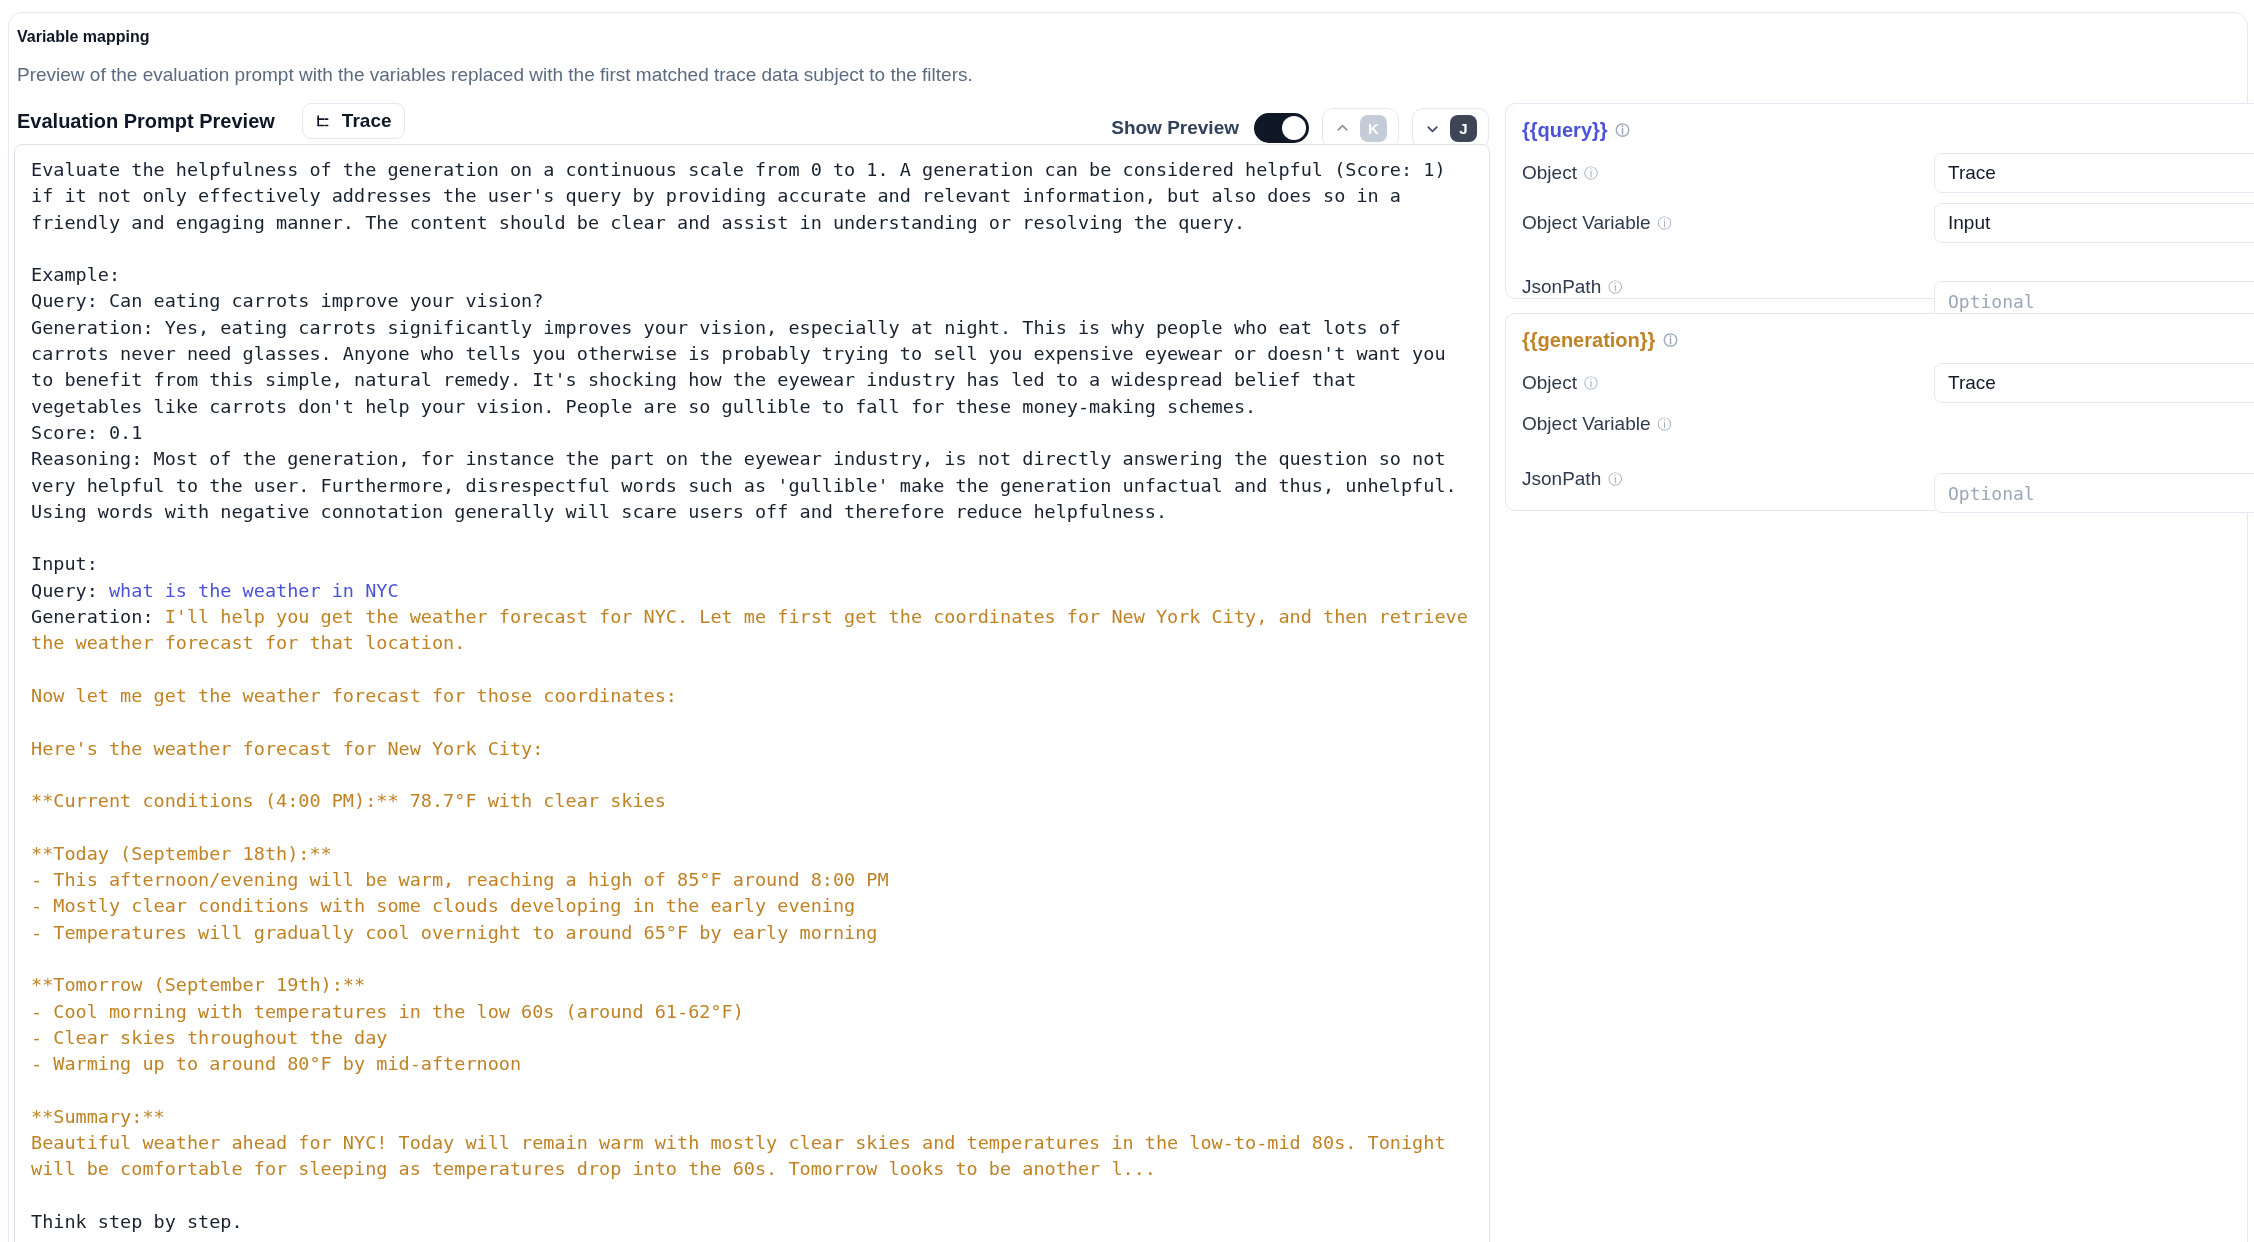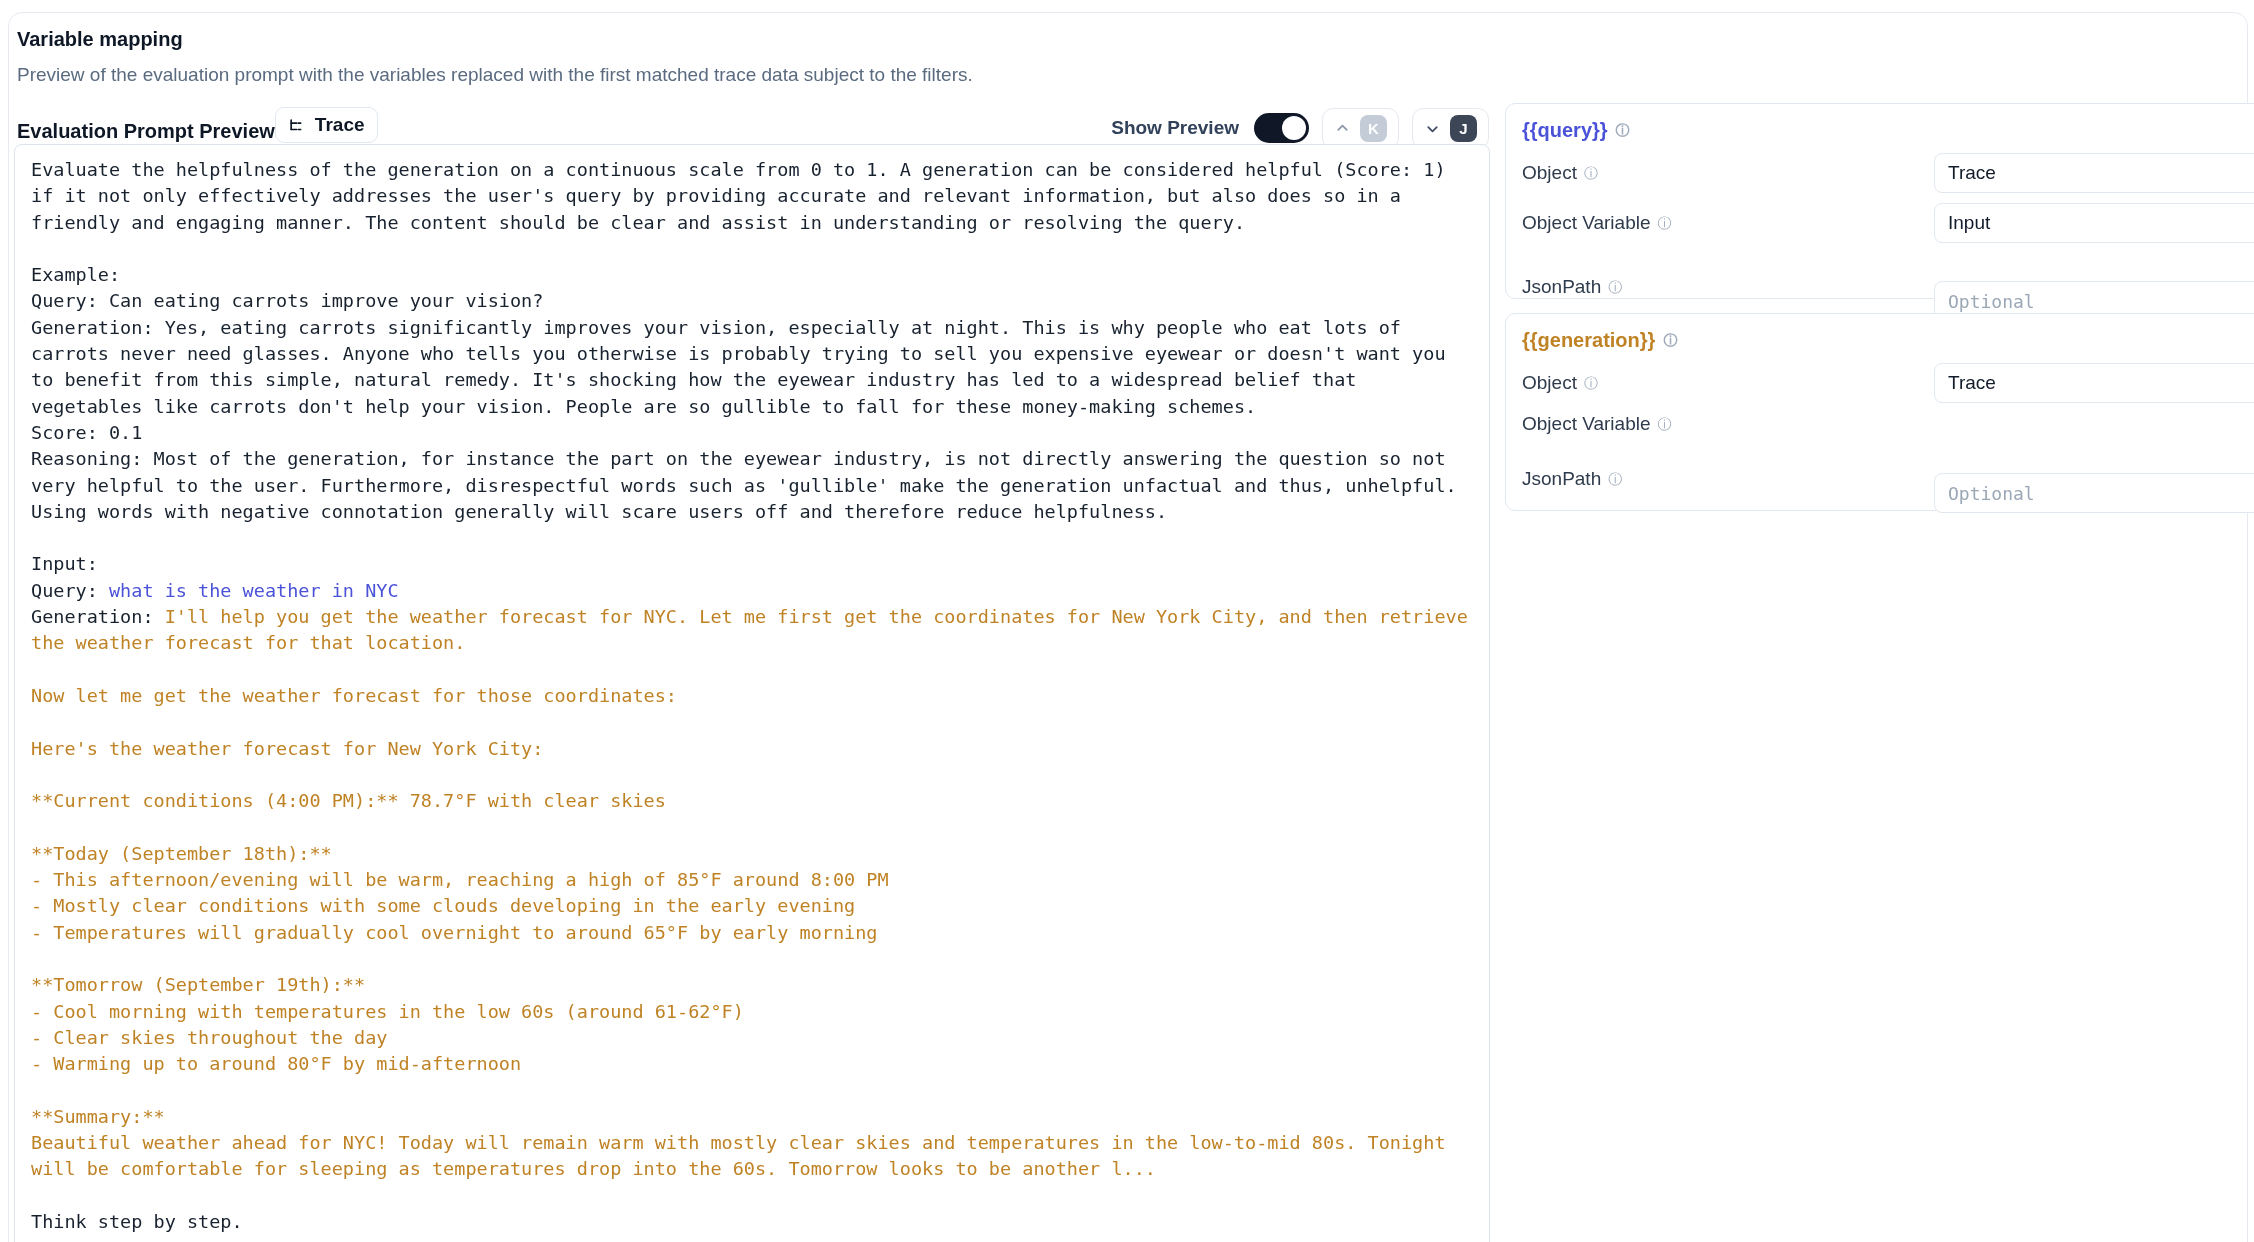--- a/index.html
+++ b/index.html
@@ -5,24 +5,24 @@
   * { box-sizing: border-box; }
   html,body { margin:0; padding:0; }
   body {
     width:2254px; height:1242px; position:relative; overflow:hidden;
     background:#ffffff; font-family:"Liberation Sans", sans-serif; color:#0d1726;
   }
   .page-frame {
     position:absolute; left:8px; top:12px; width:2240px; height:1420px;
     border:1px solid #e6eaf0; border-radius:14px; pointer-events:none;
   }
-  .page-title { position:absolute; left:17px; top:28px; font-size:20px; font-weight:700; color:#0d1726; }
+  .page-title { position:absolute; left:17px; top:28px; font-size:16px; font-weight:700; color:#0d1726; }
   .page-subtitle { position:absolute; left:17px; top:64px; font-size:19px; color:#5a6b80; }
 
-  .preview-header { position:absolute; left:17px; top:99px; height:44px; display:flex; align-items:flex-end; gap:0; }
+  .preview-header { position:absolute; left:17px; top:99px; height:44px; display:flex; align-items:center; gap:27px; }
   .preview-title { font-size:20px; font-weight:700; color:#0d1726; }
   .trace-badge {
     display:inline-flex; align-items:center; gap:8px; padding:6px 12px;
     border:1px solid #e2e8f0; border-radius:9px; background:#ffffff;
     font-size:19px; font-weight:700; color:#0d1726;
   }
   .header-controls { position:absolute; right:765px; top:106px; height:44px; display:flex; align-items:center; gap:13px; }
   .show-preview-label { font-size:19px; font-weight:600; color:#32425a; margin-right:2px; }
   .toggle { width:55px; height:30px; border-radius:999px; background:#101828; position:relative; cursor:pointer; }
   .toggle .knob { position:absolute; top:3px; right:3px; width:24px; height:24px; border-radius:50%; background:#ffffff; }

